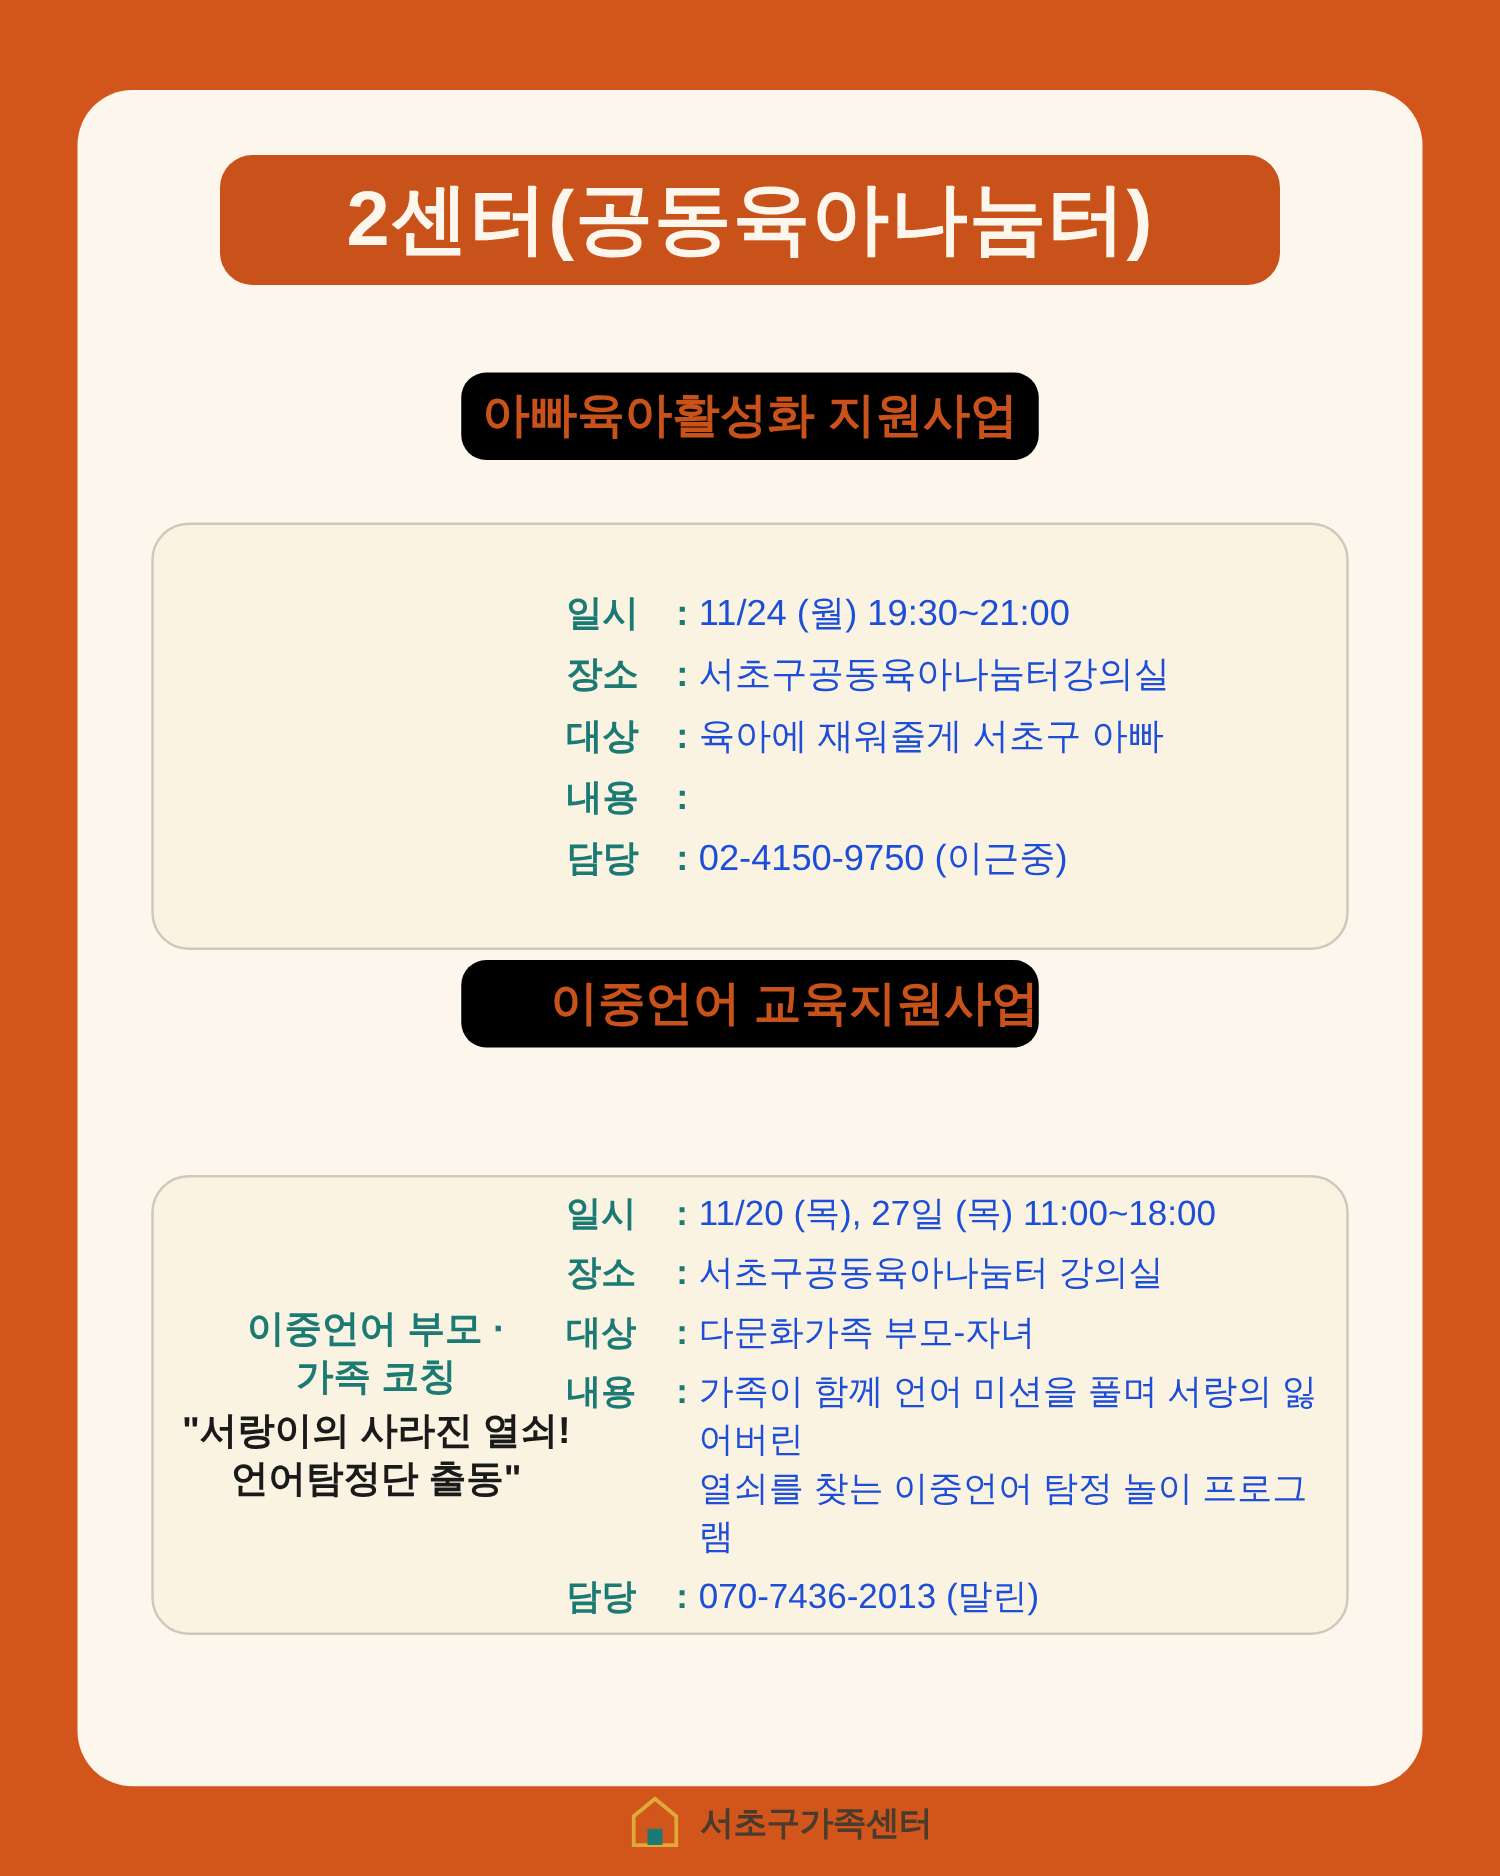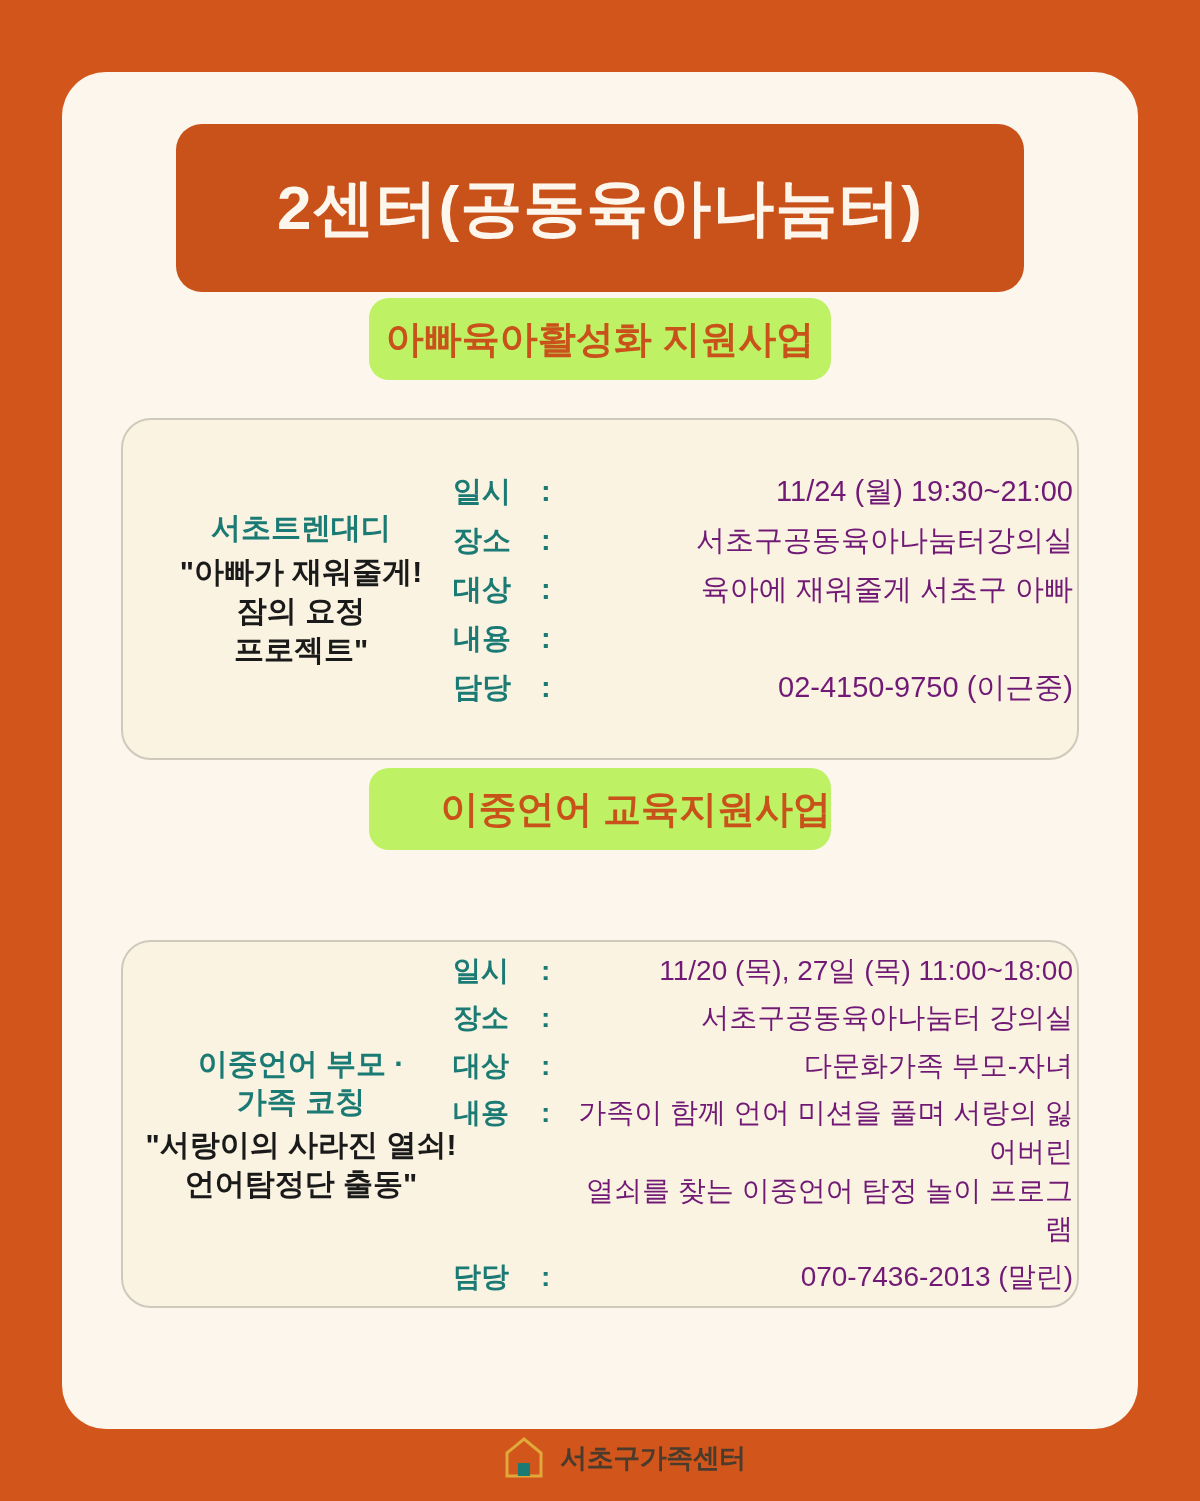--- a/index.html
+++ b/index.html
@@ -27,39 +27,39 @@
     width: 1076px;
     height: 1357px;
     background: #fdf6ec;
     border-radius: 44px;
   }
   .title-bar {
     position: absolute;
     left: 176px;
     top: 124px;
     width: 848px;
-    height: 168px;
+    height: 104px;
     background: #c9511a;
     border-radius: 26px;
     display: flex;
     align-items: center;
     justify-content: center;
   }
   .title-bar .title-text {
     color: #fdf6ec;
     font-size: 62px;
     font-weight: bold;
     letter-spacing: 1px;
     line-height: 1;
     white-space: nowrap;
   }
   .section-pill {
     position: absolute;
-    height: 82px;
-    background: #bef264;
+    height: 70px;
+    background: #000000;
     border-radius: 20px;
     display: flex;
     align-items: center;
     justify-content: center;
   }
   .section-pill .pill-text {
     color: #c9511a;
     font-size: 38px;
     font-weight: bold;
     white-space: nowrap;
@@ -134,26 +134,25 @@
   }
   .row-colon {
     color: #1b7b74;
     font-size: 29px;
     font-weight: bold;
     width: 18px;
     flex: none;
     line-height: 1.38;
   }
   .row-value {
-    color: #701a75;
+    color: #1d4ed8;
     font-size: 29px;
     line-height: 1.38;
     white-space: pre-line;
     flex: 1;
-    text-align: right;
   }
   #box2 .row-value { font-size: 28px; }
   #box2 .row-label, #box2 .row-colon { font-size: 28px; }
 
   .footer {
     position: absolute;
     left: 0;
     top: 1432px;
     width: 1200px;
     display: flex;
@@ -190,26 +189,20 @@
 
   <div class="title-bar">
     <div class="title-text">2센터(공동육아나눔터)</div>
   </div>
 
   <div class="section-pill" id="pill1">
     <div class="pill-text">아빠육아활성화 지원사업</div>
   </div>
 
   <div class="info-box" id="box1">
-    <div class="box-left">
-      <div class="left-title">서초트렌대디</div>
-      <div class="left-sub">"아빠가 재워줄게!
-잠의 요정
-프로젝트"</div>
-    </div>
     <div class="box-right">
       <div class="row">
         <div class="row-label">일시</div>
         <div class="row-colon">:</div>
         <div class="row-value">11/24 (월) 19:30~21:00</div>
       </div>
       <div class="row">
         <div class="row-label">장소</div>
         <div class="row-colon">:</div>
         <div class="row-value">서초구공동육아나눔터강의실</div>

